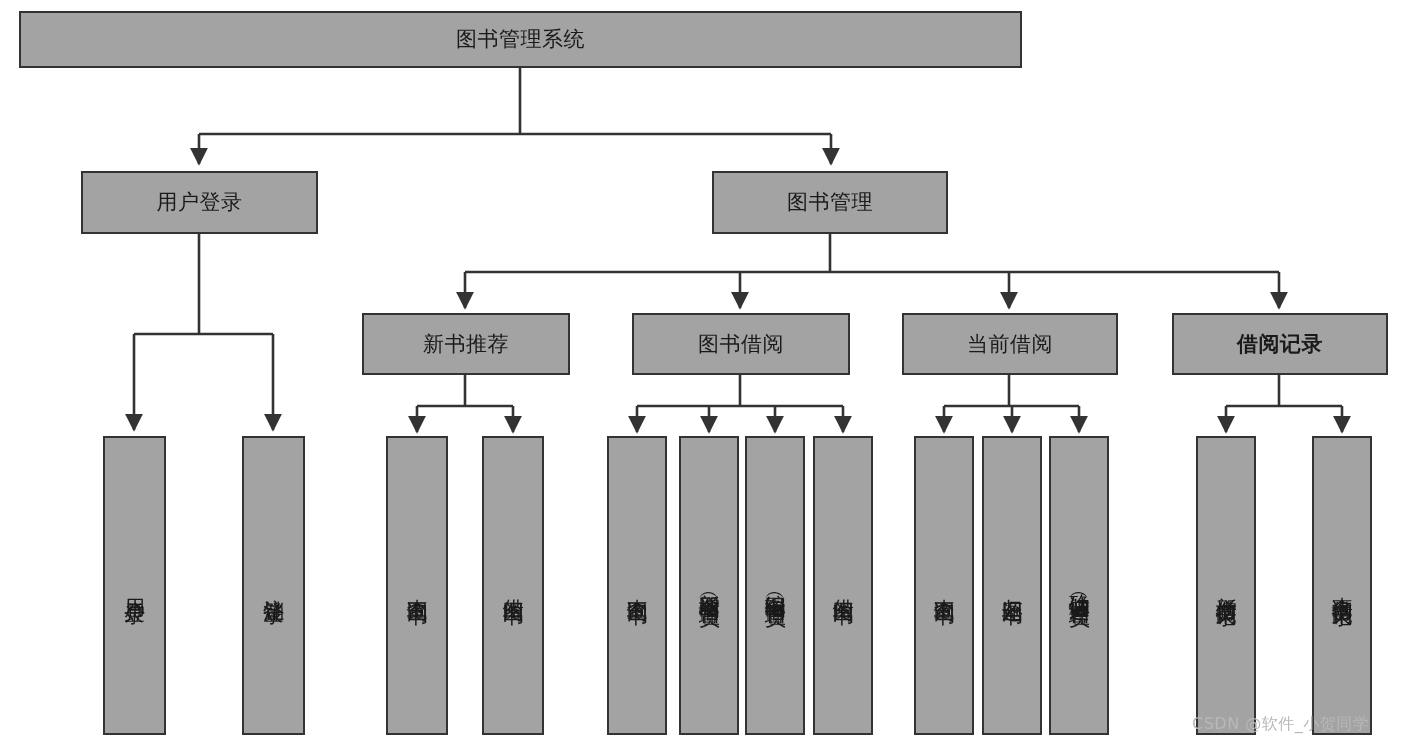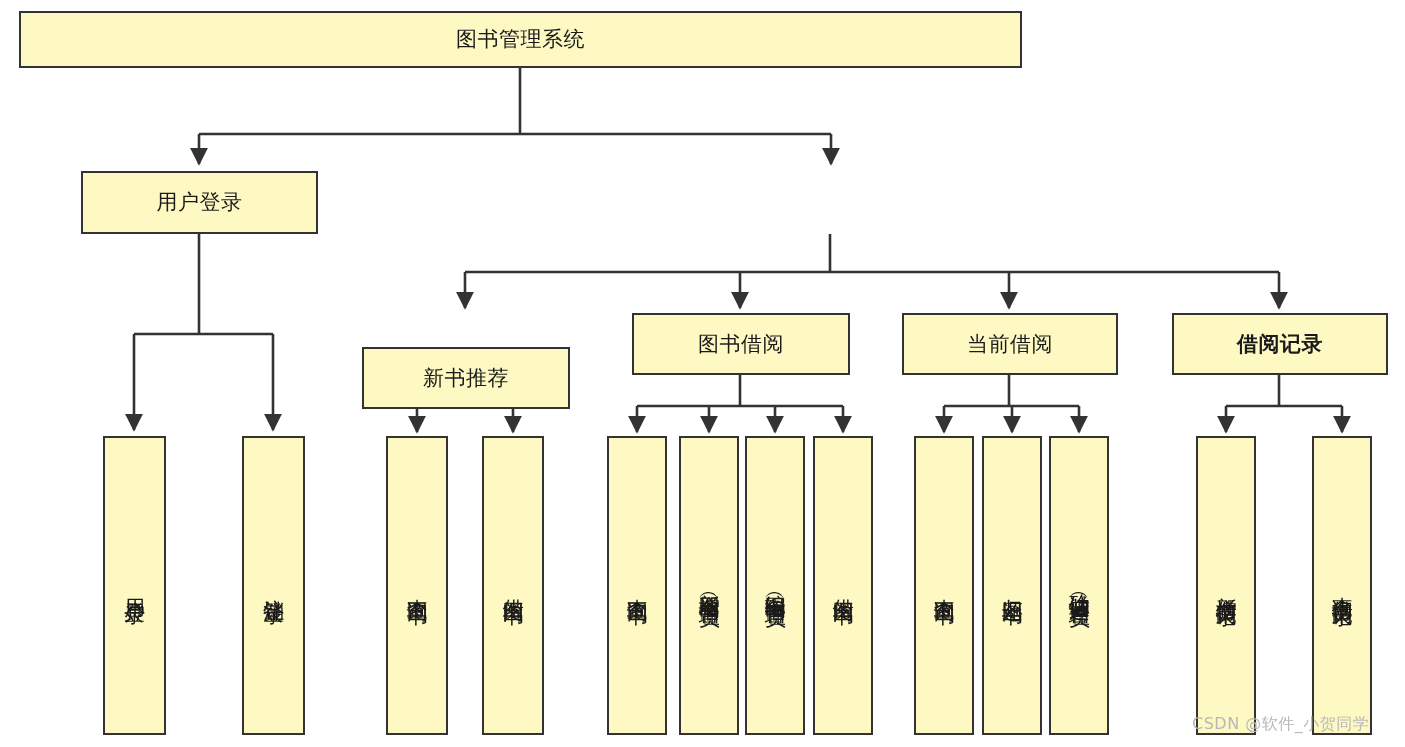--- a/index.html
+++ b/index.html
@@ -23,21 +23,21 @@
     position: absolute;
     top: 0;
     left: 0;
     width: 1405px;
     height: 747px;
     pointer-events: none;
   }
   .node {
     position: absolute;
     box-sizing: border-box;
-    background: #fef9c3;
+    background: #a3a3a3;
     border: 2px solid #333333;
     display: flex;
     align-items: center;
     justify-content: center;
     z-index: 2;
   }
   .node-label {
     color: #1a1a1a;
     letter-spacing: 0.5px;
     white-space: nowrap;
@@ -126,22 +126,25 @@
   </svg>
 
   <div class="node horiz" style="left:19px; top:11px; width:1003px; height:57px;">
     <span class="node-label">图书管理系统</span>
   </div>
 
   <div class="node horiz" style="left:81px; top:171px; width:237px; height:63px;">
     <span class="node-label">用户登录</span>
   </div>
 
-
-  <div class="node horiz" style="left:362px; top:313px; width:208px; height:62px;margin-top:34px;">
+  <div class="node horiz" style="left:712px; top:171px; width:236px; height:63px;">
+    <span class="node-label">图书管理</span>
+  </div>
+
+  <div class="node horiz" style="left:362px; top:313px; width:208px; height:62px;">
     <span class="node-label">新书推荐</span>
   </div>
 
   <div class="node horiz" style="left:632px; top:313px; width:218px; height:62px;">
     <span class="node-label">图书借阅</span>
   </div>
 
   <div class="node horiz" style="left:902px; top:313px; width:216px; height:62px;">
     <span class="node-label">当前借阅</span>
   </div>

